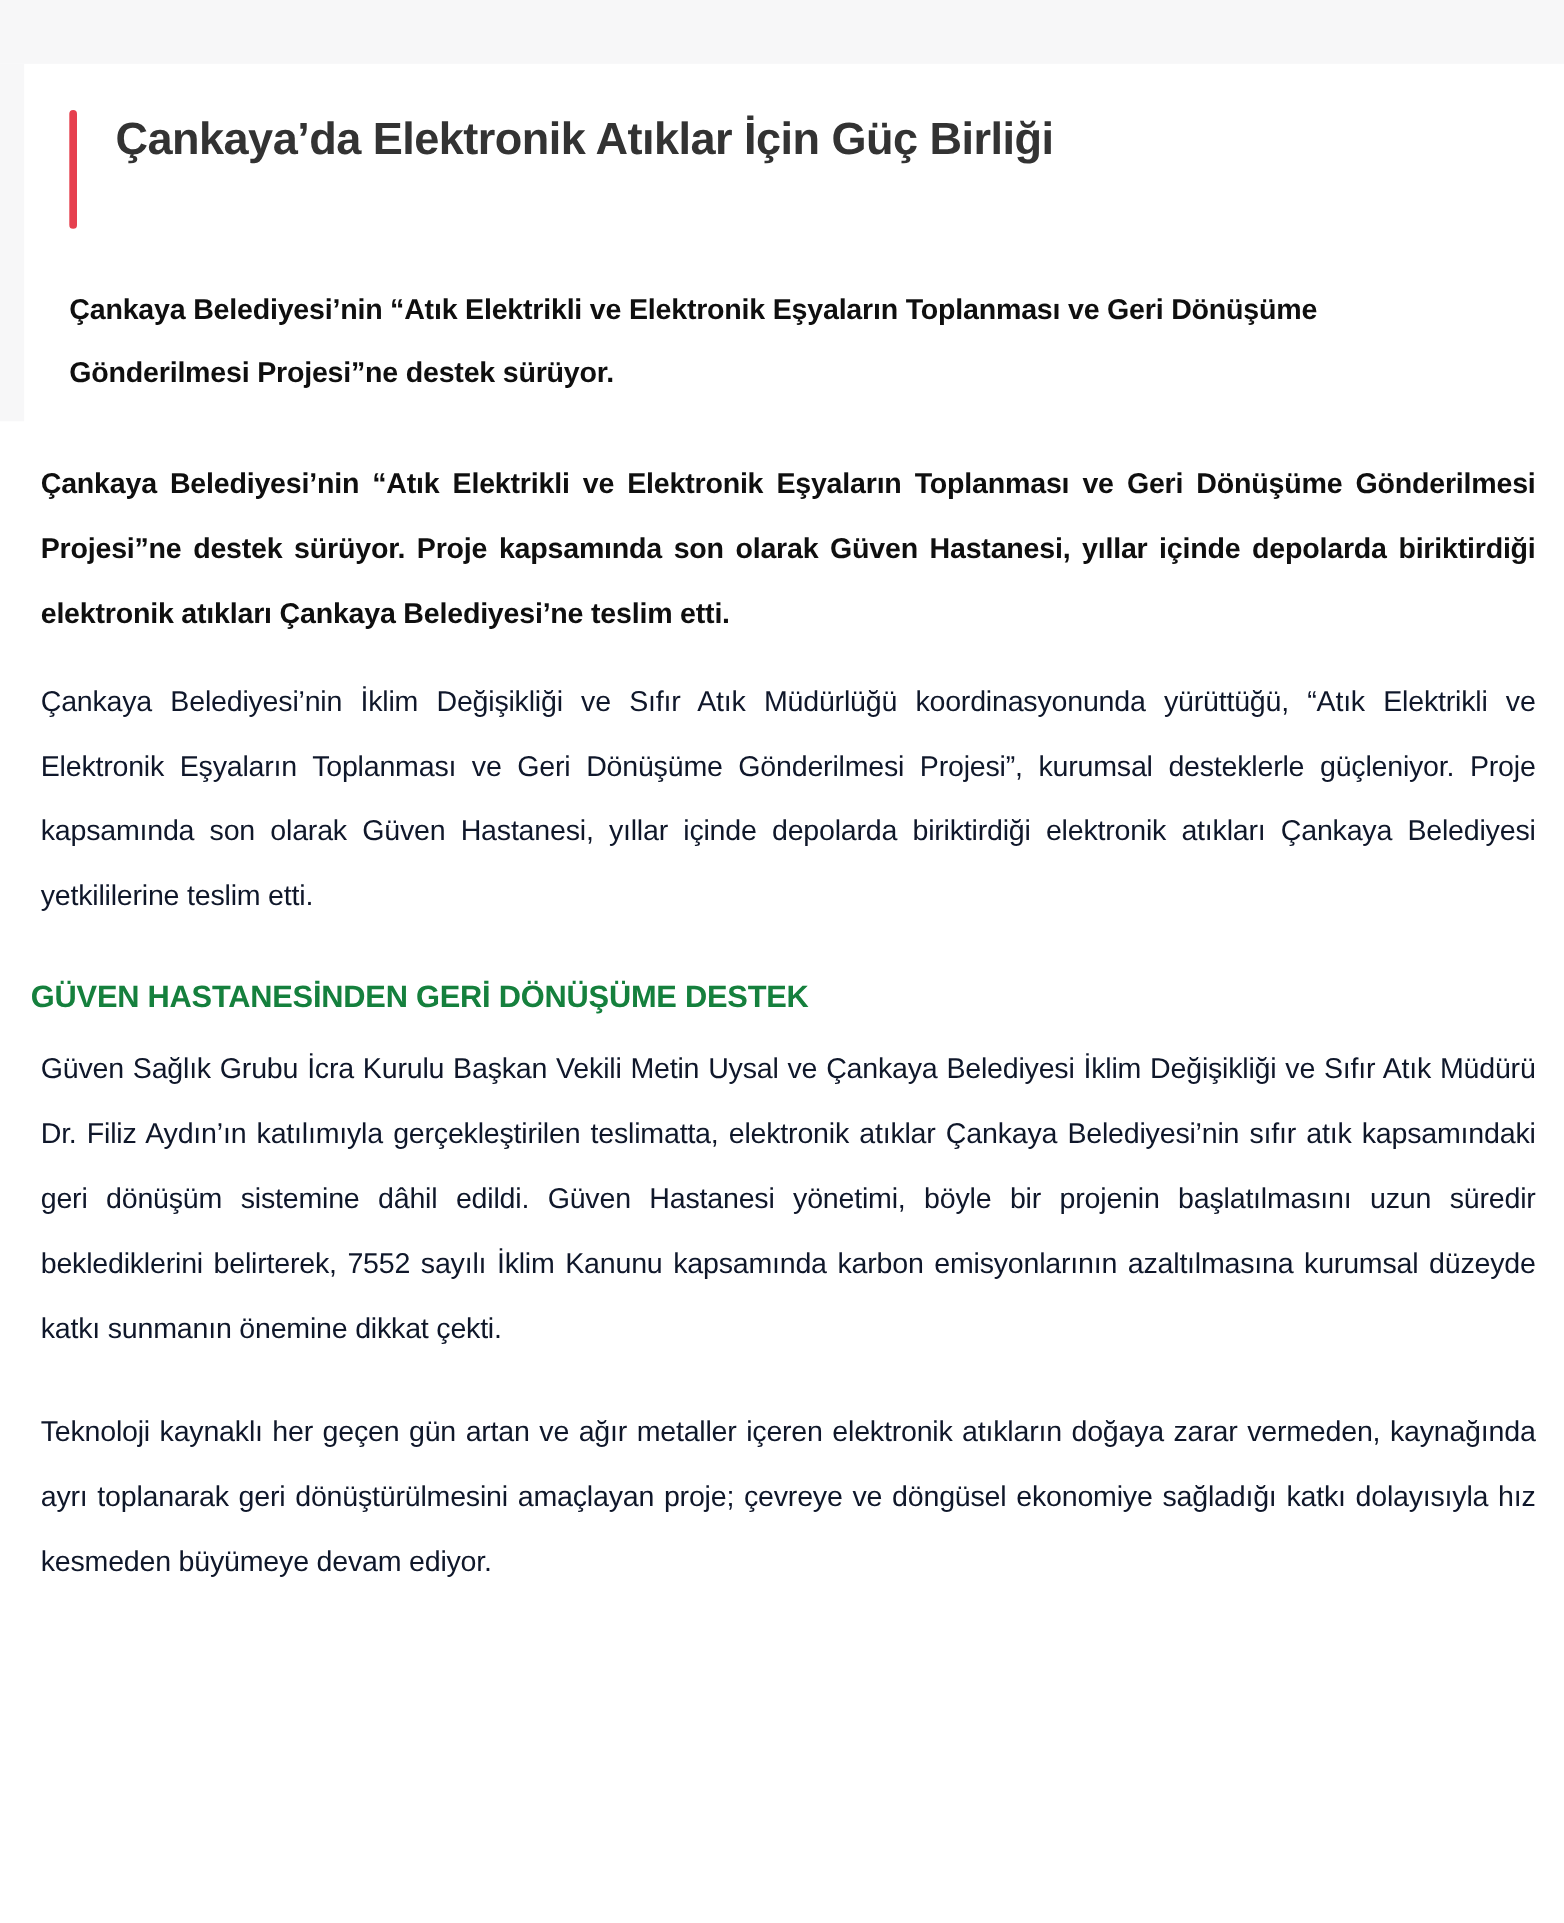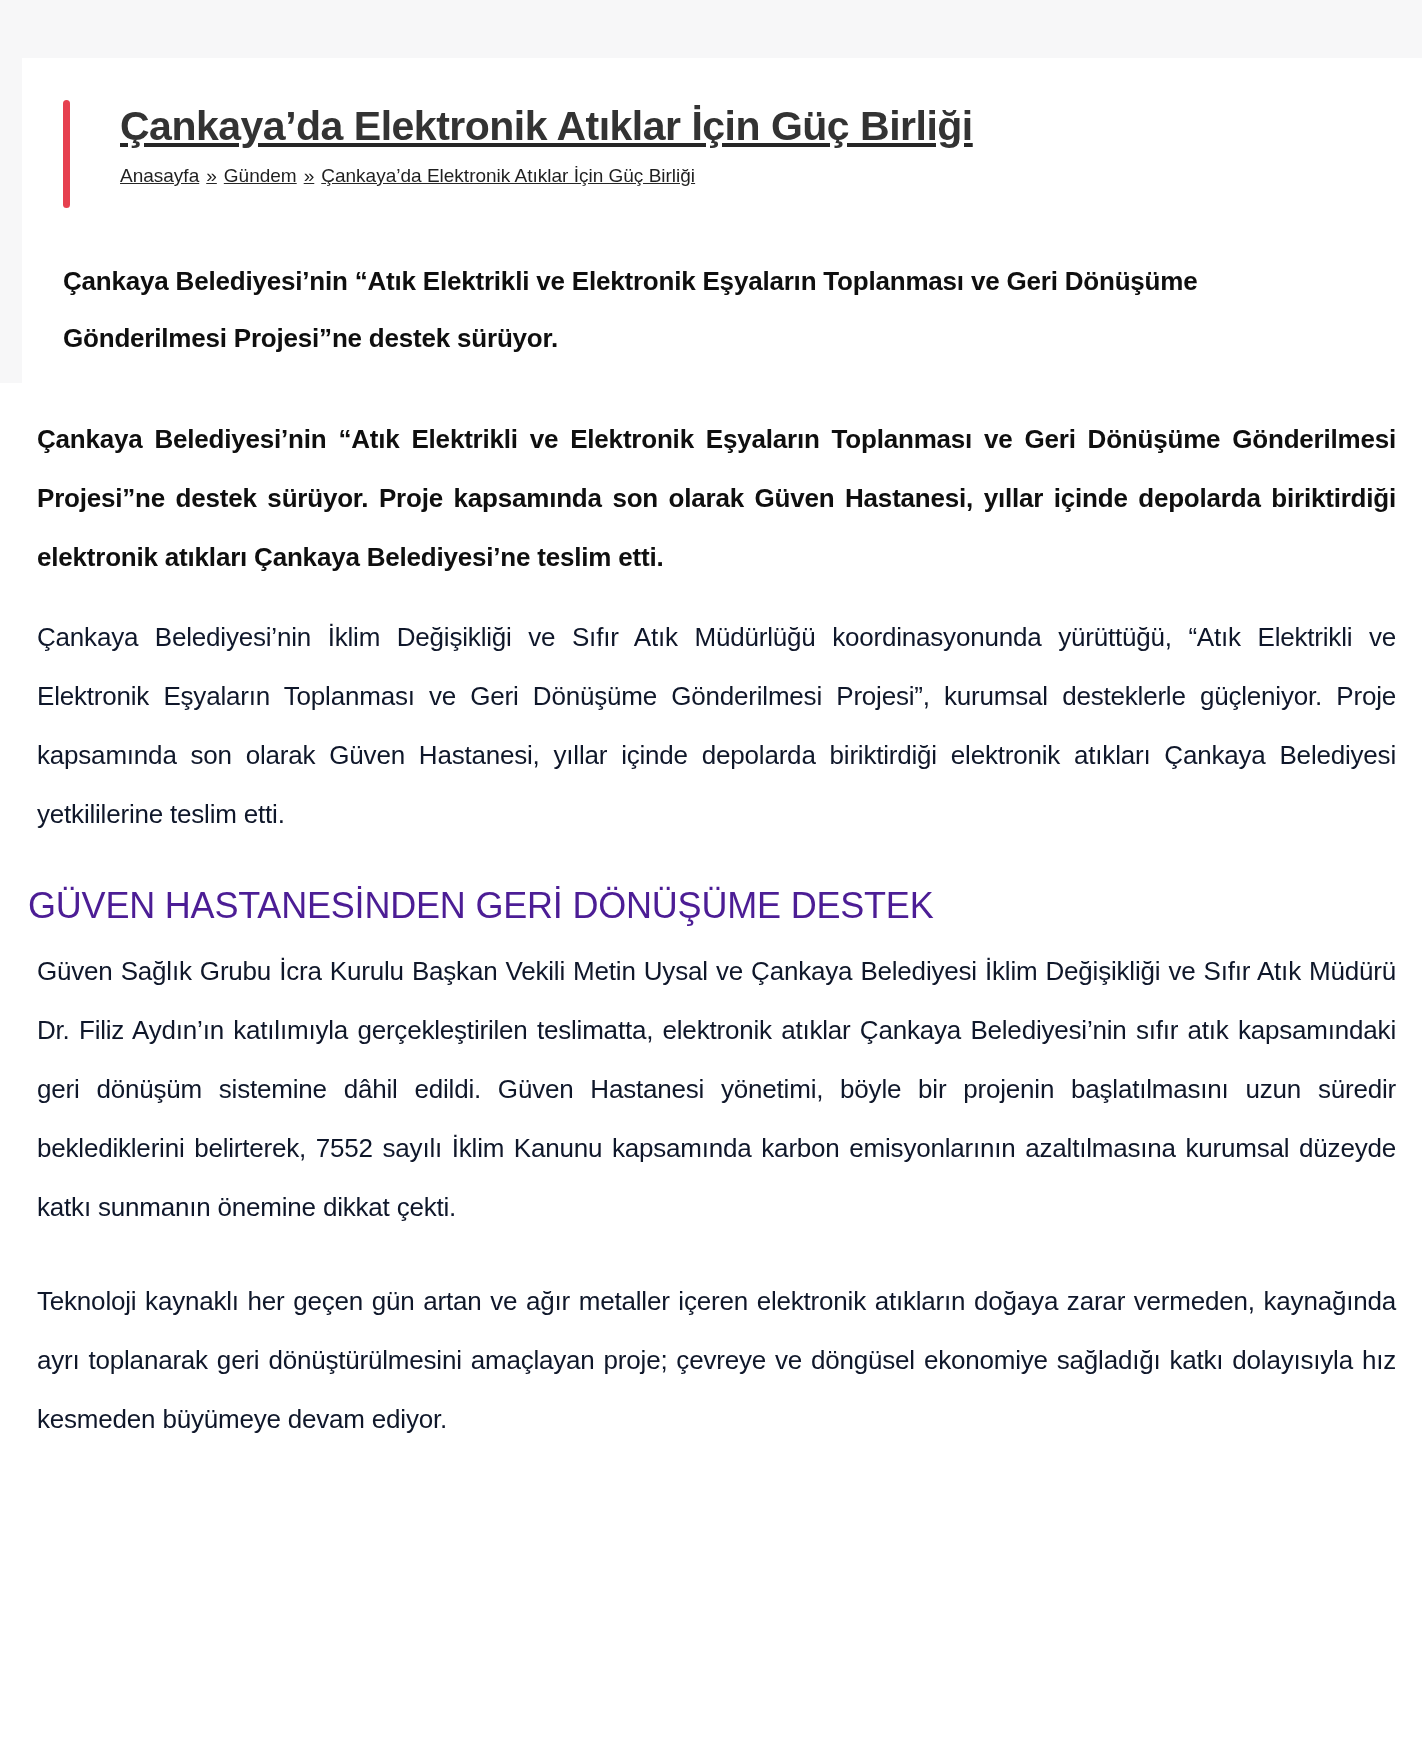--- a/index.html
+++ b/index.html
@@ -41,23 +41,22 @@
     align-items: stretch;
   }
   .accent-bar {
     flex: none;
     width: 7px;
     height: 108px;
     border-radius: 4px;
     background: #e6404f;
   }
   .title-col {
-    padding-left: 50px;
+    padding-left: 35px;
     padding-top: 2px;
-    text-decoration: underline;
   }
   h1.page-title {
     margin: 0;
     font-size: 41px;
     line-height: 48px;
     font-weight: bold;
     color: #333333;
     letter-spacing: -0.5px;
   }
   .breadcrumb {
@@ -93,46 +92,43 @@
     letter-spacing: -0.2px;
   }
   .article-body p.lead {
     margin-top: 43px;
     font-weight: bold;
     color: #0f0f0f;
   }
   .article-body p.p-intro   { margin-top: 21px; }
   .article-body h2 {
     margin: 0;
-    font-size: 36px;
+    font-size: 28px;
     line-height: 34px;
-    font-weight: normal;
-    color: #4c1d95;
+    font-weight: bold;
+    color: #15803d;
     letter-spacing: -0.2px;
   }
   .article-body h2.h-guven      { margin-top: 45px; }
   .article-body p.p-guven       { margin-top: 19px; }
   .article-body h2.h-teknolojik { margin-top: 30px; }
   .article-body p.p-tek-1       { margin-top: 35px; }
   .article-body p.p-tek-2       { margin-top: 23px; }
 </style>
 </head>
 <body>
 
 <div class="top-band"></div>
 <div class="left-band"></div>
 
 <header class="article-header">
   <div class="title-row">
     <div class="accent-bar"></div>
     <div class="title-col">
       <h1 class="page-title">Çankaya’da Elektronik Atıklar İçin Güç Birliği</h1>
-      <nav class="breadcrumb">
-        <span class="crumb">Anasayfa</span><span class="sep">»</span><span class="crumb">Gündem</span><span class="sep">»</span><span class="crumb current">Çankaya’da Elektronik Atıklar İçin Güç Birliği</span>
-      </nav>
     </div>
   </div>
   <p class="intro">Çankaya Belediyesi’nin “Atık Elektrikli ve Elektronik Eşyaların Toplanması ve Geri Dönüşüme Gönderilmesi Projesi”ne destek sürüyor.</p>
 </header>
 
 <main class="article-body">
   <p class="lead">Çankaya Belediyesi’nin “Atık Elektrikli ve Elektronik Eşyaların Toplanması ve Geri Dönüşüme Gönderilmesi Projesi”ne destek sürüyor.  Proje kapsamında son olarak Güven Hastanesi, yıllar içinde depolarda biriktirdiği elektronik atıkları Çankaya Belediyesi’ne teslim etti.</p>
   <p class="p-intro">Çankaya Belediyesi’nin İklim Değişikliği ve Sıfır Atık Müdürlüğü koordinasyonunda yürüttüğü, “Atık Elektrikli ve Elektronik Eşyaların Toplanması ve Geri Dönüşüme Gönderilmesi Projesi”, kurumsal desteklerle güçleniyor. Proje kapsamında son olarak Güven Hastanesi, yıllar içinde depolarda biriktirdiği elektronik atıkları Çankaya Belediyesi yetkililerine teslim etti.</p>
 
   <h2 class="h-guven">GÜVEN HASTANESİNDEN GERİ DÖNÜŞÜME DESTEK</h2>

